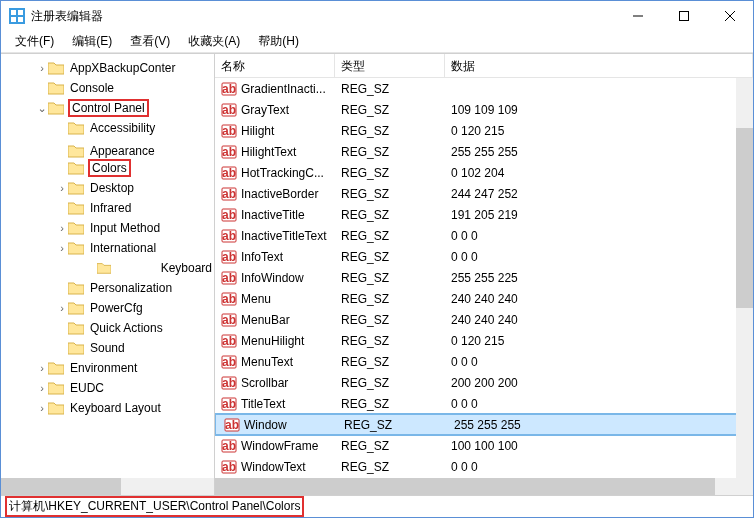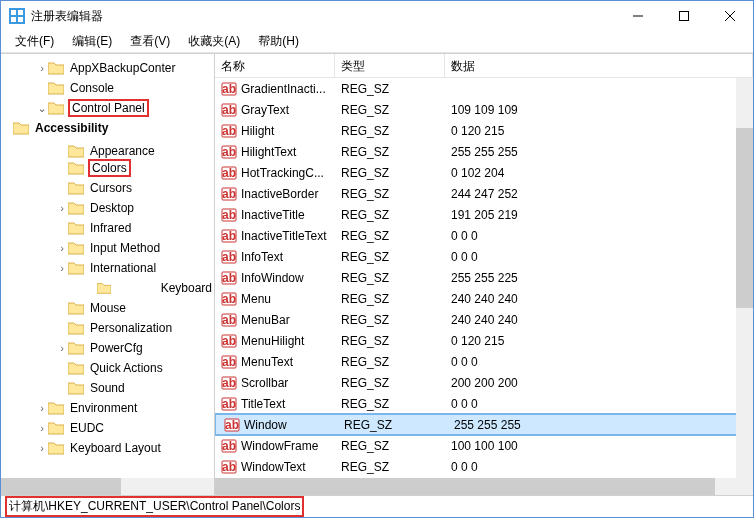--- a/index.html
+++ b/index.html
@@ -98,21 +98,21 @@
         </svg>
         <span class="treelabel ">Console</span>
       </div>
       <div class="treerow" style="padding-left: 35px;">
         <span class="chev">⌄</span>
         <svg class="fld" viewBox="0 0 16 14">
           <path d="M0 2 L6 2 L8 4 L16 4 L16 13 L0 13 Z" fill="#ffe79c" stroke="#d9b34a"></path>
         </svg>
         <span class="treelabel hl-red">Control Panel</span>
       </div>
-      <div class="treerow" style=" font-weight: bold;">
+      <div class="treerow" style="padding-left: 55px;">
         <span class="chev"></span>
         <svg class="fld" viewBox="0 0 16 14">
           <path d="M0 2 L6 2 L8 4 L16 4 L16 13 L0 13 Z" fill="#ffe79c" stroke="#d9b34a"></path>
         </svg>
         <span class="treelabel ">Accessibility</span>
       </div>
       <div class="treerow" style="padding-left: 55px; align-items: flex-end;">
         <span class="chev"></span>
         <svg class="fld" viewBox="0 0 16 14">
           <path d="M0 2 L6 2 L8 4 L16 4 L16 13 L0 13 Z" fill="#ffe79c" stroke="#d9b34a"></path>
@@ -120,27 +120,20 @@
         <span class="treelabel ">Appearance</span>
       </div>
       <div class="treerow" style="padding-left: 55px;">
         <span class="chev"></span>
         <svg class="fld" viewBox="0 0 16 14">
           <path d="M0 2 L6 2 L8 4 L16 4 L16 13 L0 13 Z" fill="#ffe79c" stroke="#d9b34a"></path>
         </svg>
         <span class="treelabel hl-red">Colors</span>
       </div>
       <div class="treerow" style="padding-left: 55px;">
-        <span class="chev"></span>
-        <svg class="fld" viewBox="0 0 16 14">
-          <path d="M0 2 L6 2 L8 4 L16 4 L16 13 L0 13 Z" fill="#ffe79c" stroke="#d9b34a"></path>
-        </svg>
-        <span class="treelabel ">Cursors</span>
-      </div>
-      <div class="treerow" style="padding-left: 55px;">
         <span class="chev">›</span>
         <svg class="fld" viewBox="0 0 16 14">
           <path d="M0 2 L6 2 L8 4 L16 4 L16 13 L0 13 Z" fill="#ffe79c" stroke="#d9b34a"></path>
         </svg>
         <span class="treelabel ">Desktop</span>
       </div>
       <div class="treerow" style="padding-left: 55px;">
         <span class="chev"></span>
         <svg class="fld" viewBox="0 0 16 14">
           <path d="M0 2 L6 2 L8 4 L16 4 L16 13 L0 13 Z" fill="#ffe79c" stroke="#d9b34a"></path>
@@ -160,27 +153,20 @@
           <path d="M0 2 L6 2 L8 4 L16 4 L16 13 L0 13 Z" fill="#ffe79c" stroke="#d9b34a"></path>
         </svg>
         <span class="treelabel ">International</span>
       </div>
       <div class="treerow" style="padding-left: 41px; gap: 44px;">
         <span class="chev"></span>
         <svg class="fld" viewBox="0 0 16 14">
           <path d="M0 2 L6 2 L8 4 L16 4 L16 13 L0 13 Z" fill="#ffe79c" stroke="#d9b34a"></path>
         </svg>
         <span class="treelabel ">Keyboard</span>
-      </div>
-      <div class="treerow" style="padding-left: 55px;">
-        <span class="chev"></span>
-        <svg class="fld" viewBox="0 0 16 14">
-          <path d="M0 2 L6 2 L8 4 L16 4 L16 13 L0 13 Z" fill="#ffe79c" stroke="#d9b34a"></path>
-        </svg>
-        <span class="treelabel ">Mouse</span>
       </div>
       <div class="treerow" style="padding-left: 55px;">
         <span class="chev"></span>
         <svg class="fld" viewBox="0 0 16 14">
           <path d="M0 2 L6 2 L8 4 L16 4 L16 13 L0 13 Z" fill="#ffe79c" stroke="#d9b34a"></path>
         </svg>
         <span class="treelabel ">Personalization</span>
       </div>
       <div class="treerow" style="padding-left: 55px;">
         <span class="chev">›</span>

